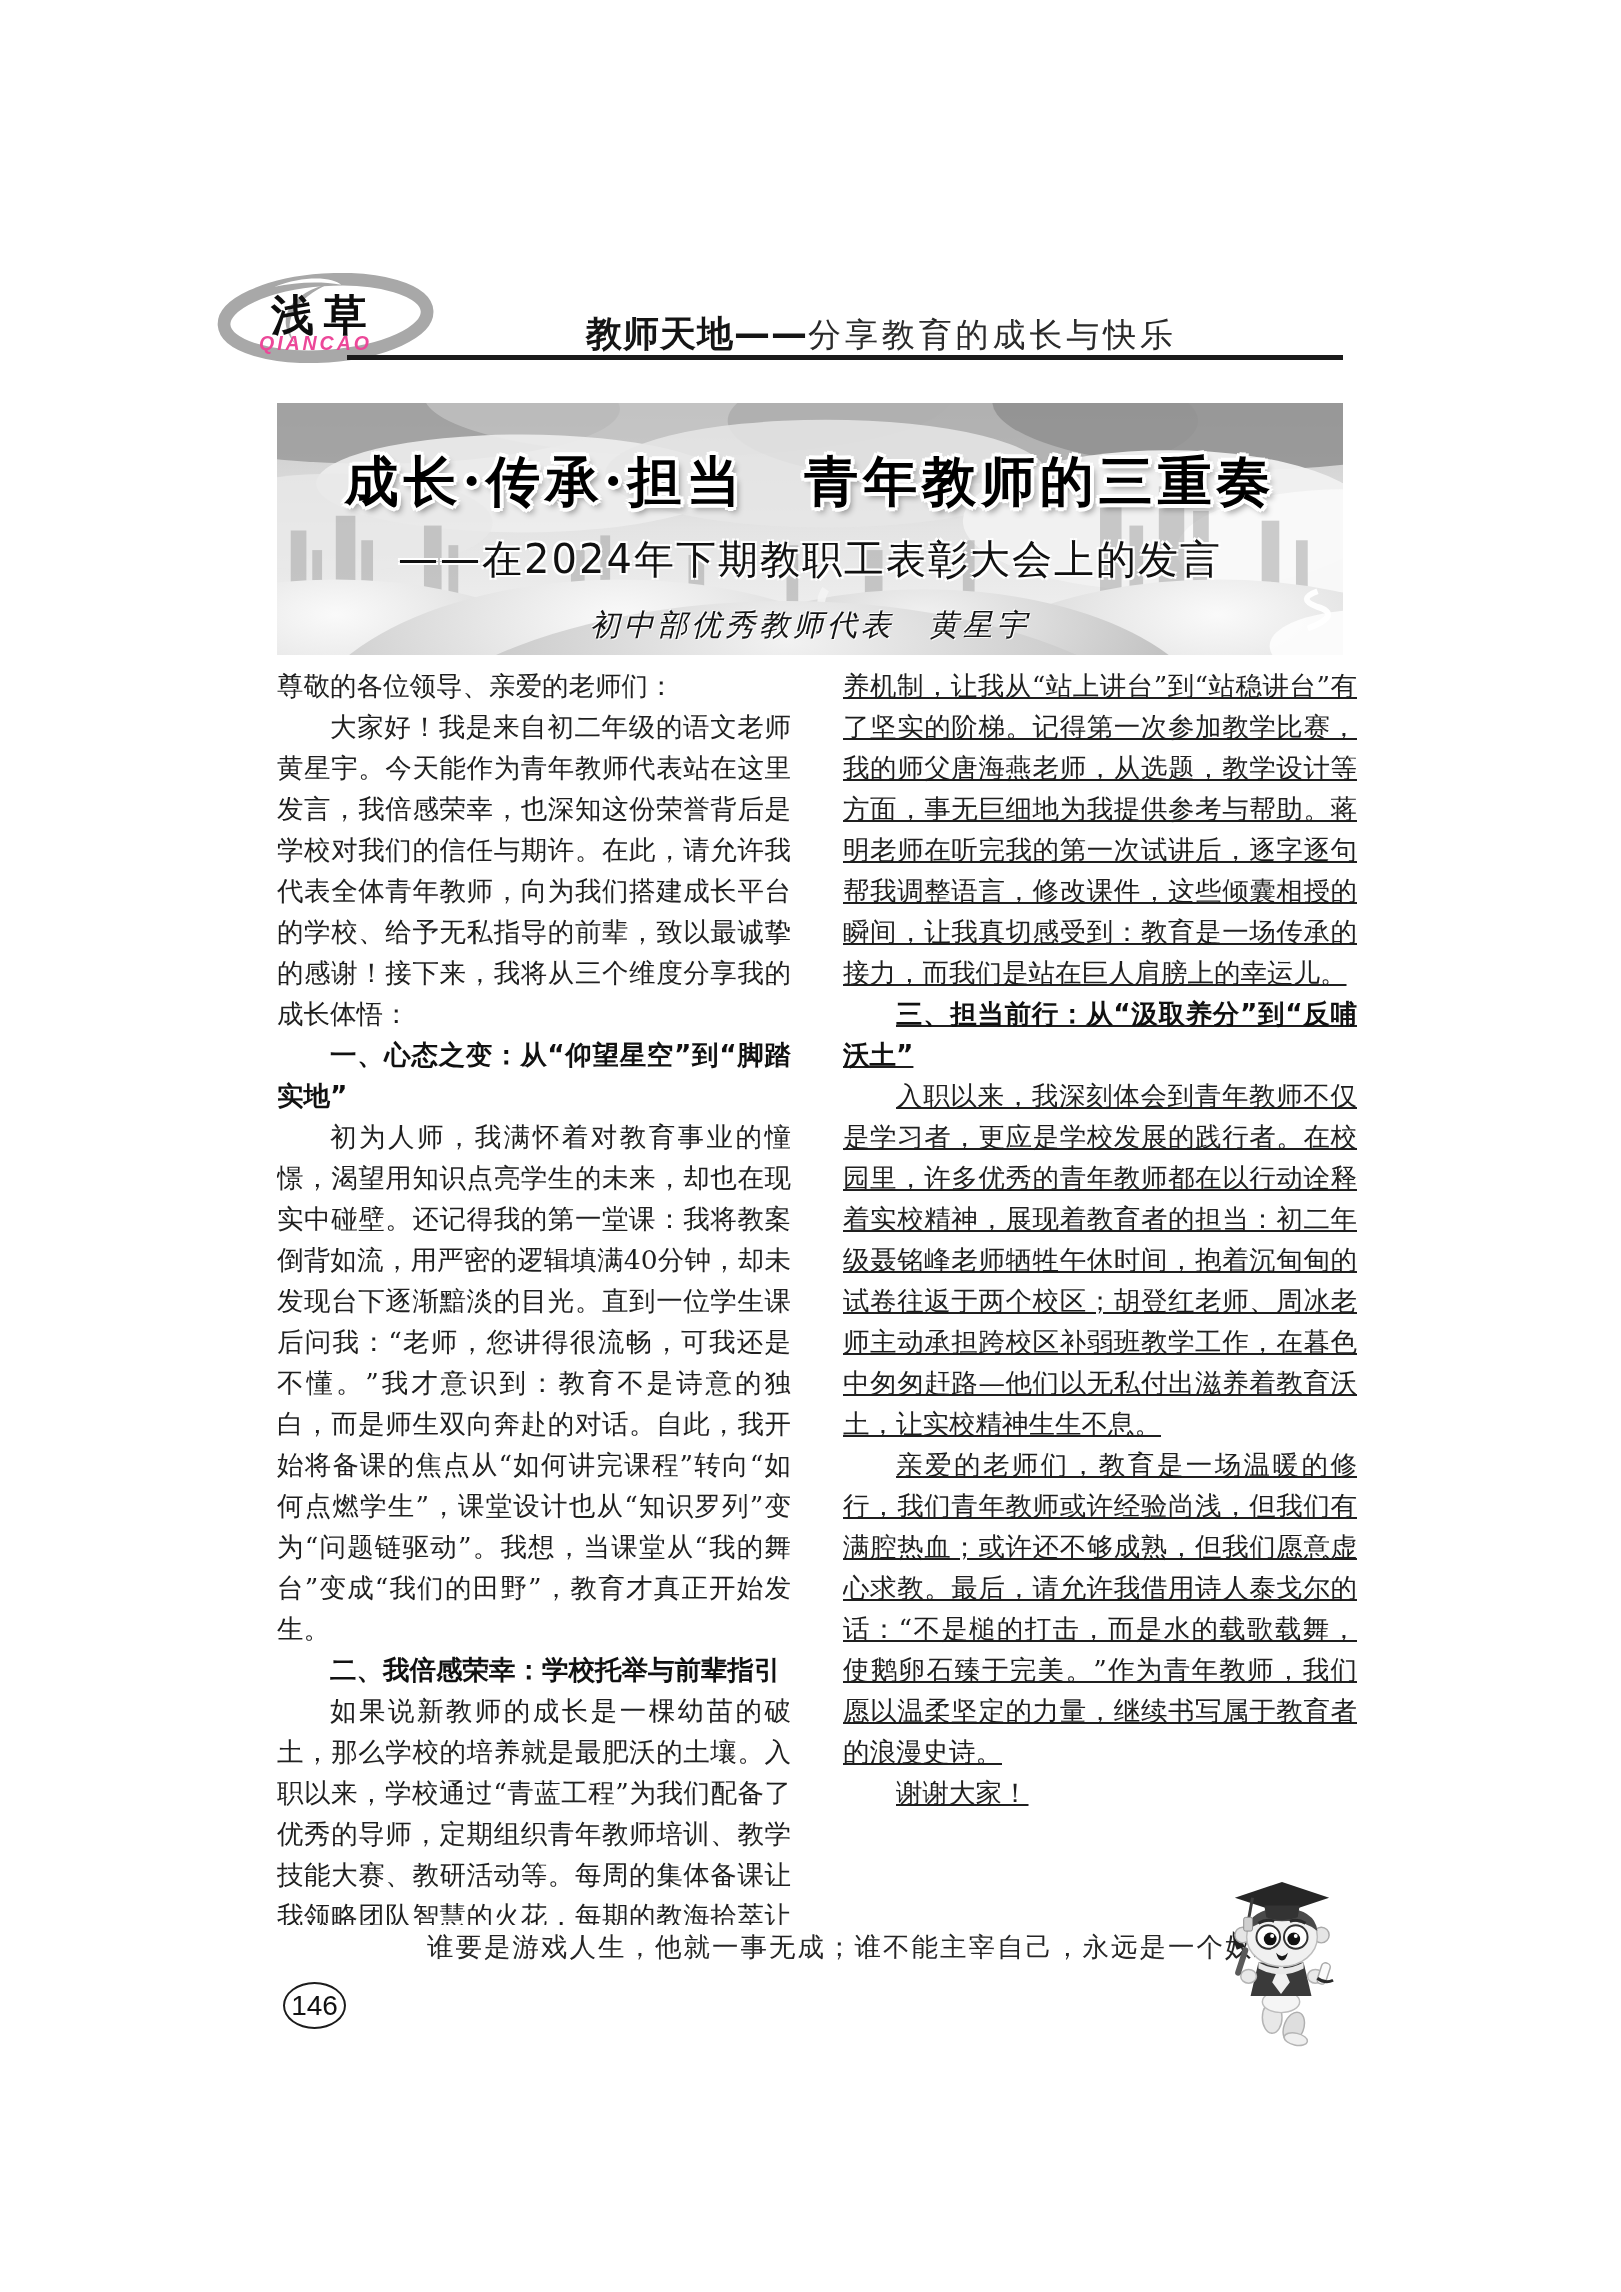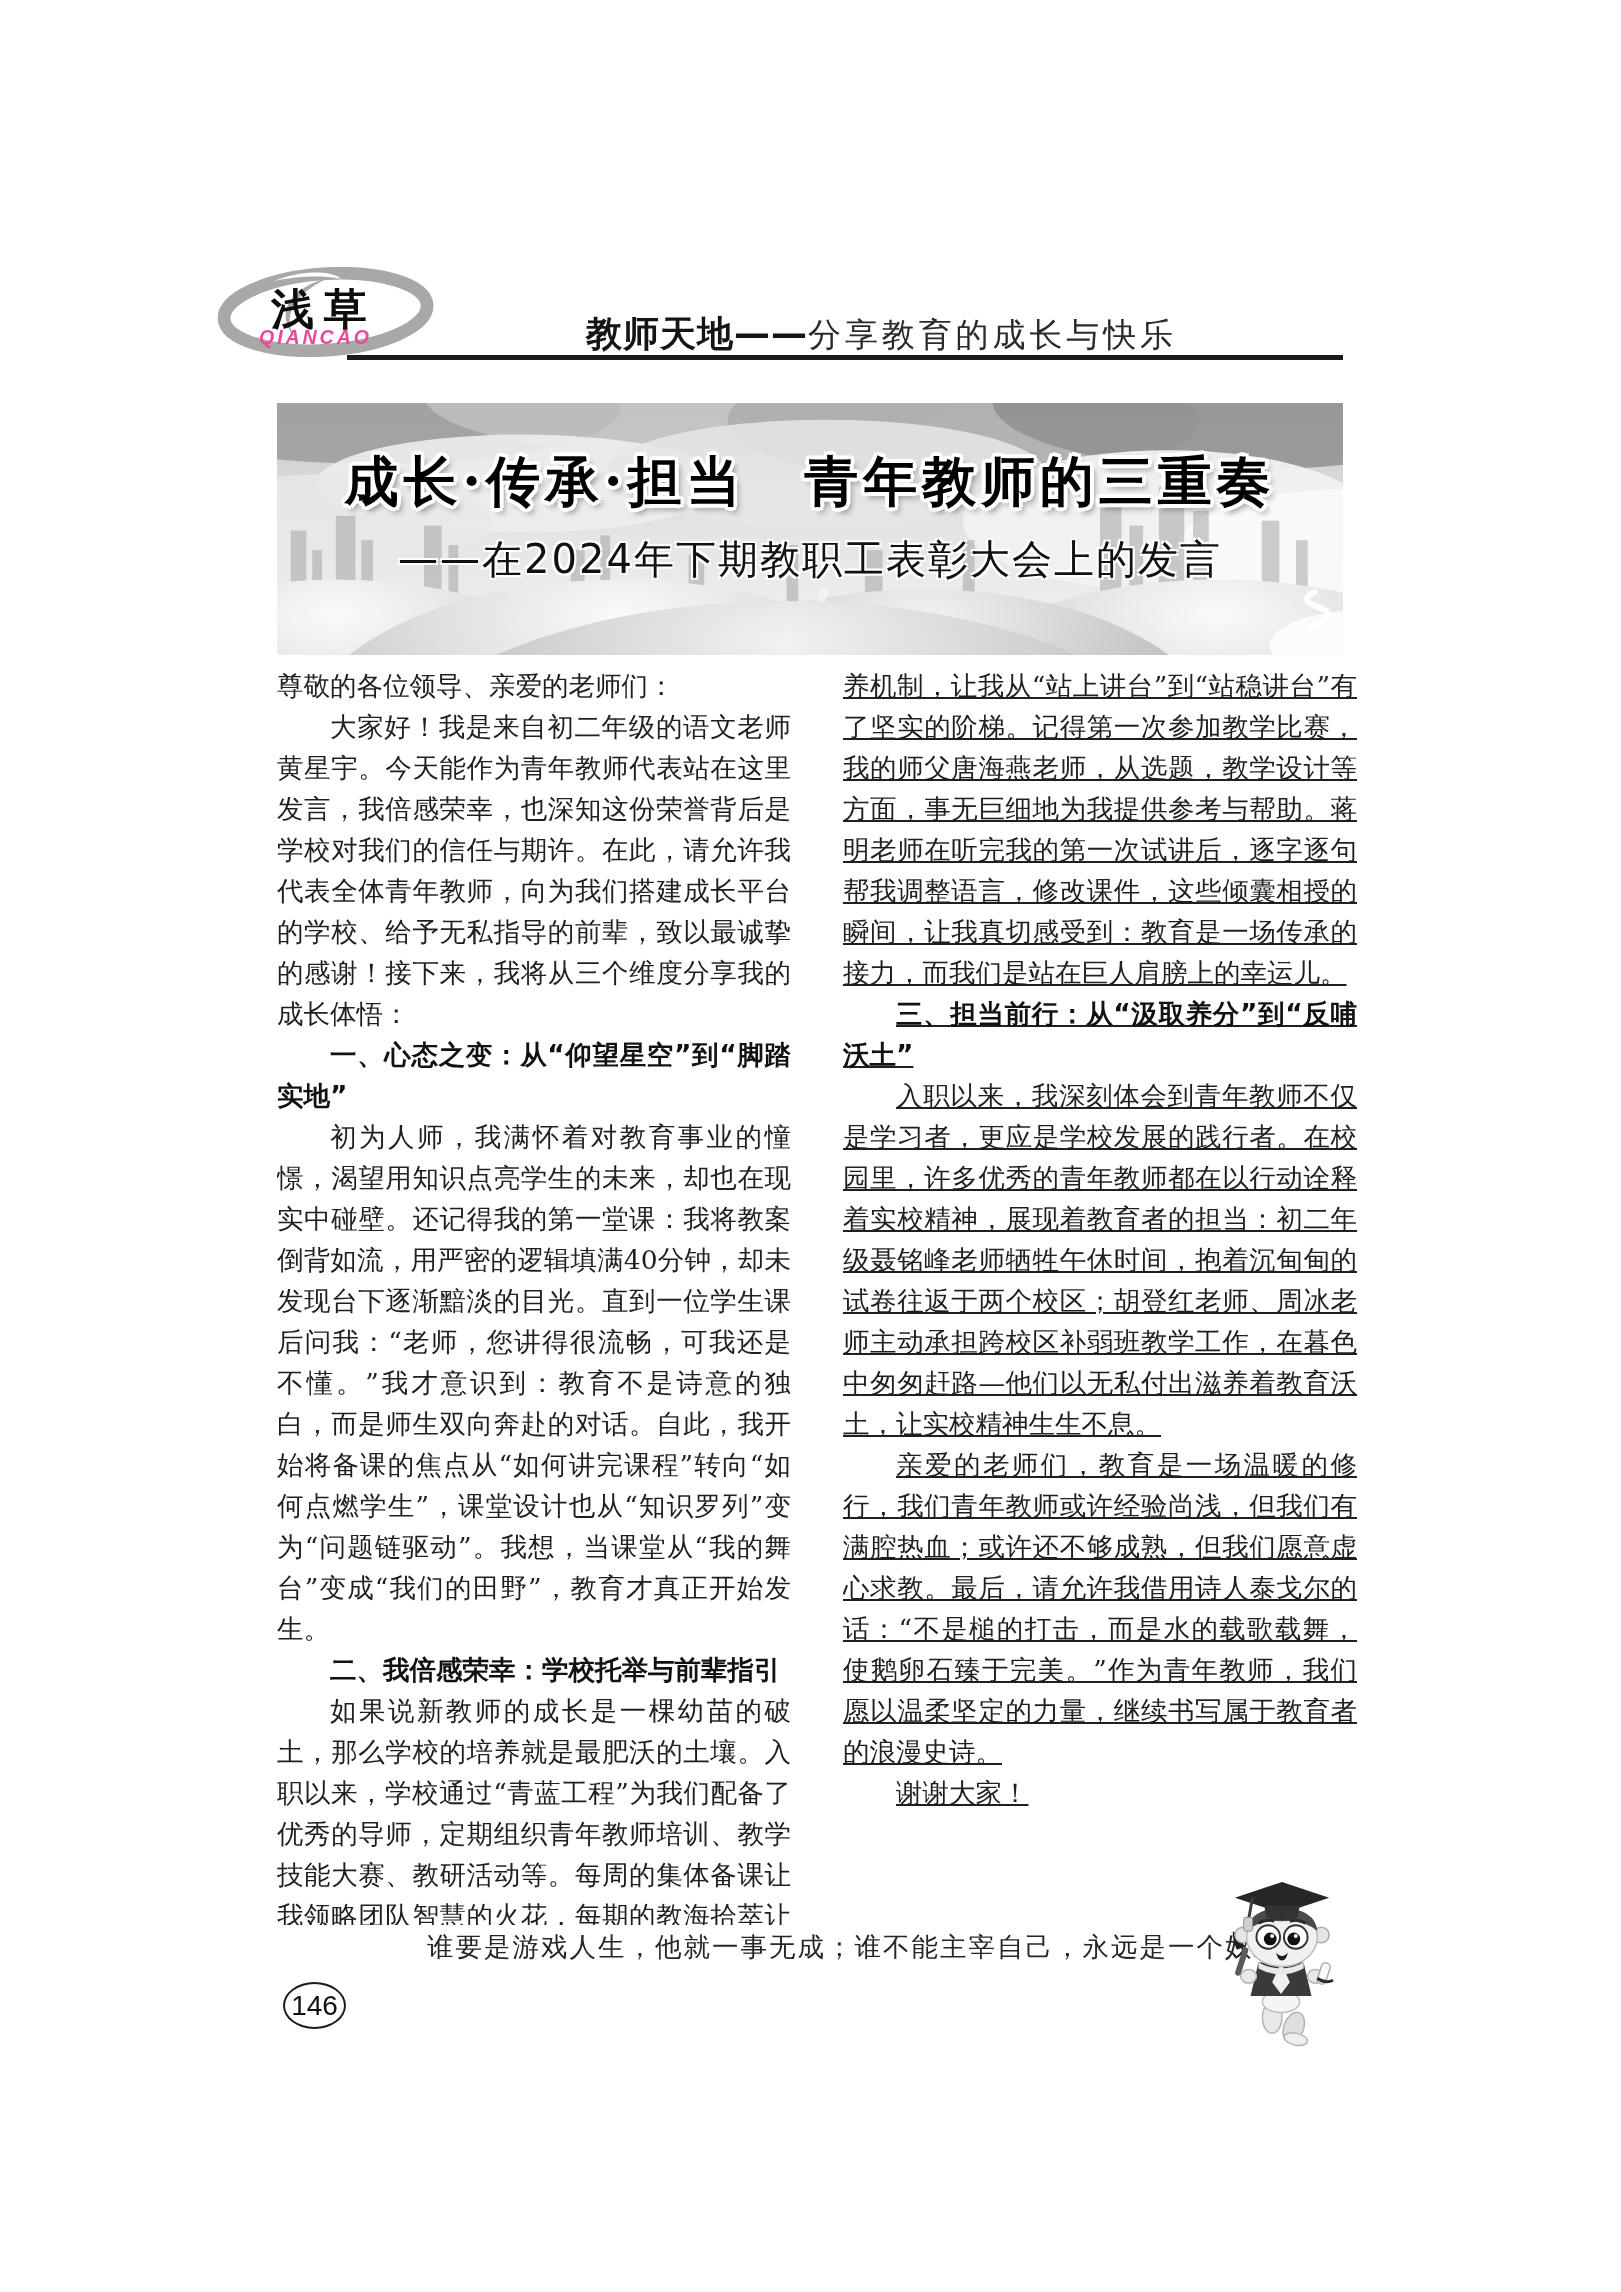--- a/index.html
+++ b/index.html
@@ -5,21 +5,21 @@
   html,body{margin:0;padding:0;}
   body{
     width:1621px;height:2293px;
     background:#ffffff;
     position:relative;
     font-family:"DejaVu Serif", serif;
     color:#1d1d1d;
     overflow:hidden;
   }
   
-  .logo{position:absolute;left:216px;top:267px;width:225px;height:90px;}
+  .logo{position:absolute;left:216px;top:273px;width:225px;height:90px;}
   .logo svg{position:absolute;left:0;top:0;}
   .logo-cn{
     position:absolute;left:55px;top:13.7px;
     font-family:"DejaVu Serif", serif;
     font-size:43px;font-weight:bold;letter-spacing:9.8px;color:#0d0d0d;
   }
   .logo-en{
     position:absolute;left:43px;top:59px;
     font-family:"Liberation Sans", sans-serif;
     font-style:italic;font-weight:bold;font-size:19.6px;letter-spacing:2.9px;color:#ec4899;
@@ -167,20 +167,21 @@
     <ellipse cx="960" cy="330" rx="310" ry="150" fill="url(#hillG)"></ellipse>
     <path d="M1088,212 C1030,218 1004,238 1016,257 L1088,257 Z" fill="#fdfdfd" opacity="0.9"></path>
     <path d="M1062,192 q-22,8 0,16 q26,8 -10,22" stroke="#ffffff" stroke-width="6" fill="none" opacity="0.95"></path>
     <ellipse cx="350" cy="350" rx="330" ry="170" fill="url(#hillG)"></ellipse>
     <ellipse cx="660" cy="340" rx="300" ry="150" fill="url(#hillG2)"></ellipse>
     <path d="M560,257 C576,232 544,214 560,190" stroke="#f5f5f5" stroke-width="8" fill="none" opacity="0.85"></path>
     <ellipse cx="520" cy="402" rx="430" ry="200" fill="url(#hillG2)"></ellipse>
   </svg>
   <div class="banner-title">成长·传承·担当　青年教师的三重奏</div>
   <div class="banner-subtitle">——在2024年下期教职工表彰大会上的发言</div>
+  <div class="banner-author">初中部优秀教师代表　黄星宇</div>
 </div>
 
 <div class="column column-left">
     <div class="para flush">尊敬的各位领导、亲爱的老师们：</div>
     <div class="para indent">大家好！我是来自初二年级的语文老师黄星宇。今天能作为青年教师代表站在这里发言，我倍感荣幸，也深知这份荣誉背后是学校对我们的信任与期许。在此，请允许我代表全体青年教师，向为我们搭建成长平台的学校、给予无私指导的前辈，致以最诚挚的感谢！接下来，我将从三个维度分享我的成长体悟：</div>
     <div class="para heading">一、心态之变：从“仰望星空”到“脚踏实地”</div>
     <div class="para indent">初为人师，我满怀着对教育事业的憧憬，渴望用知识点亮学生的未来，却也在现实中碰壁。还记得我的第一堂课：我将教案倒背如流，用严密的逻辑填满40分钟，却未发现台下逐渐黯淡的目光。直到一位学生课后问我：“老师，您讲得很流畅，可我还是不懂。”我才意识到：教育不是诗意的独白，而是师生双向奔赴的对话。自此，我开始将备课的焦点从“如何讲完课程”转向“如何点燃学生”，课堂设计也从“知识罗列”变为“问题链驱动”。我想，当课堂从“我的舞台”变成“我们的田野”，教育才真正开始发生。</div>
     <div class="para heading">二、我倍感荣幸：学校托举与前辈指引</div>
     <div class="para indent">如果说新教师的成长是一棵幼苗的破土，那么学校的培养就是最肥沃的土壤。入职以来，学校通过“青蓝工程”为我们配备了优秀的导师，定期组织青年教师培训、教学技能大赛、教研活动等。每周的集体备课让我领略团队智慧的火花，每期的教海拾萃让我在各位前辈的故事中汲取力量，每学期的教学比赛更让我在实践中锤炼教学技能。正是这些扎实的培</div>
   </div>

